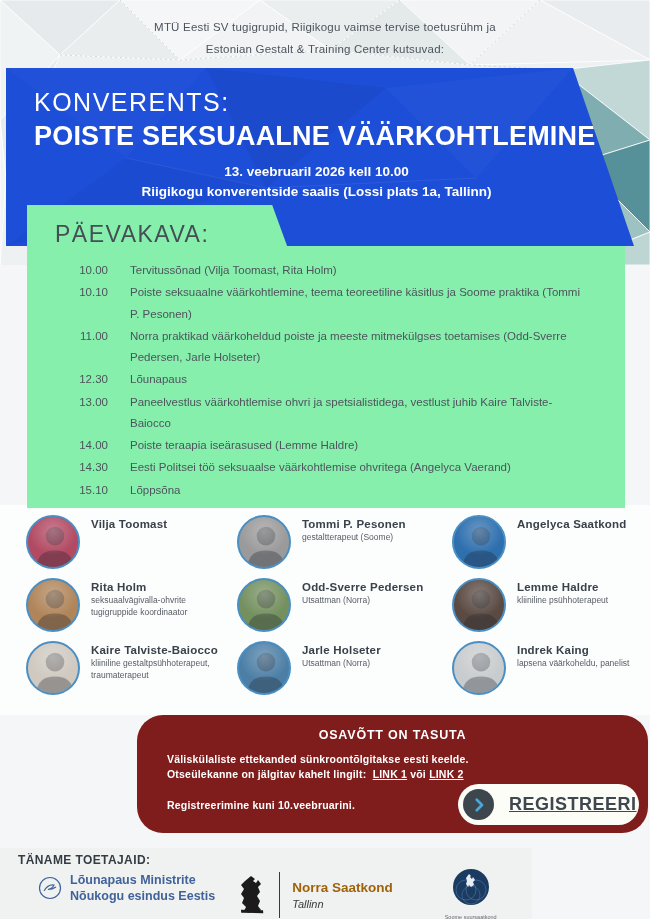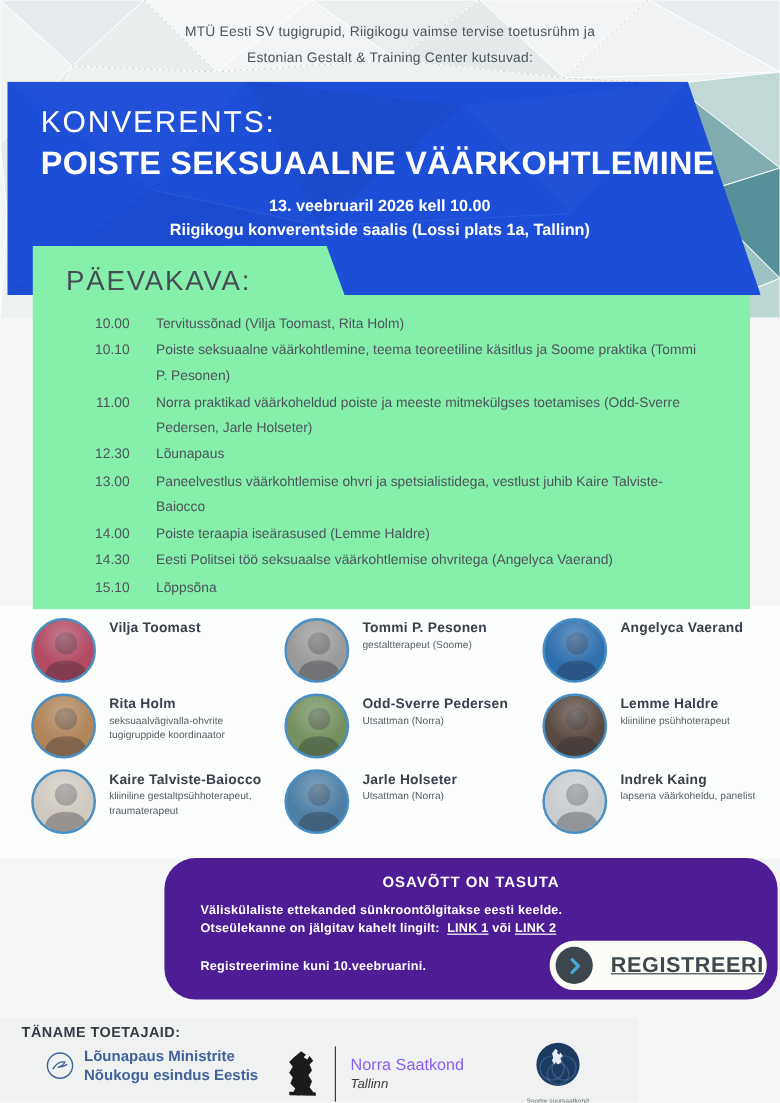--- a/index.html
+++ b/index.html
@@ -36,21 +36,21 @@
   .speaker { display:flex; align-items:flex-start; }
   .avatar { width:54px; height:54px; border-radius:50%; border:2px solid #4a8fc3; flex:none;
             position:relative; overflow:hidden; }
   .avatar svg { position:absolute; bottom:-2px; left:0; }
   .avatar::after { content:""; position:absolute; inset:0; border-radius:50%;
                    background:radial-gradient(circle at 50% 28%, rgba(255,255,255,.28), rgba(255,255,255,0) 55%); }
   .speaker-text { margin-left:11px; margin-top:3px; }
   .speaker-name { font-size:11.5px; font-weight:700; color:#39414a; white-space:nowrap; letter-spacing:.2px; }
   .speaker-role { margin-top:2px; font-size:8.5px; color:#565d64; line-height:1.4; max-width:142px; }
 
-  .info-box { position:absolute; top:715px; left:137px; width:511px; height:118px; background:#4c1d95;
+  .info-box { position:absolute; top:715px; left:137px; width:511px; height:118px; background:#7f1d1d;
               border-radius:26px; color:#fff; }
   .info-heading { text-align:center; margin-top:13px; font-size:12.5px; font-weight:700; letter-spacing:.8px; }
   .info-body { margin:10px 0 0 30px; font-size:10.5px; font-weight:700; line-height:1.5; letter-spacing:.2px; }
   .info-links { font-size:10.5px; font-weight:700; margin-left:30px; letter-spacing:.2px; }
   .info-link { color:#fff; text-decoration:underline; cursor:pointer; }
   .register-note { position:absolute; left:30px; top:84px; font-size:10.5px; font-weight:700; letter-spacing:.2px; }
   .register-btn { position:absolute; right:9px; bottom:8px; width:181px; height:41px; background:#fdfdf8;
                   border:none; border-radius:21px; display:flex; align-items:center; cursor:pointer; }
   .btn-circle { width:31px; height:31px; border-radius:50%; background:#3d454d; margin-left:5px; flex:none;
                 display:flex; align-items:center; justify-content:center; }
@@ -58,21 +58,21 @@
                text-decoration:underline; font-family:"Liberation Sans","DejaVu Sans",sans-serif; }
 
   .footer { position:absolute; top:848px; left:0; width:532px; height:79px; background:#f0f2f2; }
   .footer-heading { position:absolute; top:5px; left:18px; font-size:12px; font-weight:700;
                     color:#343b42; letter-spacing:.4px; }
   .logos { position:absolute; top:24px; left:0; width:650px; display:flex; align-items:flex-start; }
   .logo-nordic { display:flex; align-items:center; margin-left:38px; }
   .nordic-text { margin-left:8px; font-size:12.5px; font-weight:700; color:#41639a; line-height:1.3; }
   .logo-norway { display:flex; align-items:center; margin-left:22px; }
   .norway-divider { width:1px; height:46px; background:#3a3a3a; margin:0 12px; }
-  .norway-text .n-name { font-size:13.5px; color:#8b5cf6; }
+  .norway-text .n-name { font-size:13.5px; color:#a16207;font-weight:bold; }
   .norway-text .n-city { font-size:11px; font-style:italic; color:#3a3a3a; margin-top:3px; }
   .logo-finland { margin-left:34px; width:88px; text-align:center; margin-top:-4px; }
   .finland-text { margin-top:3px; font-size:5.5px; color:#676c70; line-height:1.5; }
   .logo-aitan { margin-left:24px; margin-top:-2px; }
   .aitan-line1 { font-size:15px; font-weight:800; color:#383e45; letter-spacing:1px; }
   .aitan-heart { font-size:15px; }
   .aitan-line2 { font-size:21px; font-weight:800; letter-spacing:1.5px; margin-top:1px; }
 </style>
 </head>
 <body>
@@ -201,21 +201,21 @@
     <div class="speaker">
       <div class="avatar" style="background: rgb(46, 111, 174);">
         <svg width="54" height="54" viewBox="0 0 64 64">
             <g fill="rgba(30,35,42,0.32)">
               <circle cx="32" cy="25" r="11"></circle>
               <path d="M10 64 Q10 42 32 42 Q54 42 54 64 Z"></path>
             </g>
           </svg>
       </div>
       <div class="speaker-text">
-        <div class="speaker-name">Angelyca Vaerand</div>
+        <div class="speaker-name">Angelyca Saatkond</div>
       </div>
     </div>
     <div class="speaker">
       <div class="avatar" style="background: rgb(176, 133, 90);">
         <svg width="54" height="54" viewBox="0 0 64 64">
             <g fill="rgba(30,35,42,0.32)">
               <circle cx="32" cy="25" r="11"></circle>
               <path d="M10 64 Q10 42 32 42 Q54 42 54 64 Z"></path>
             </g>
           </svg>

